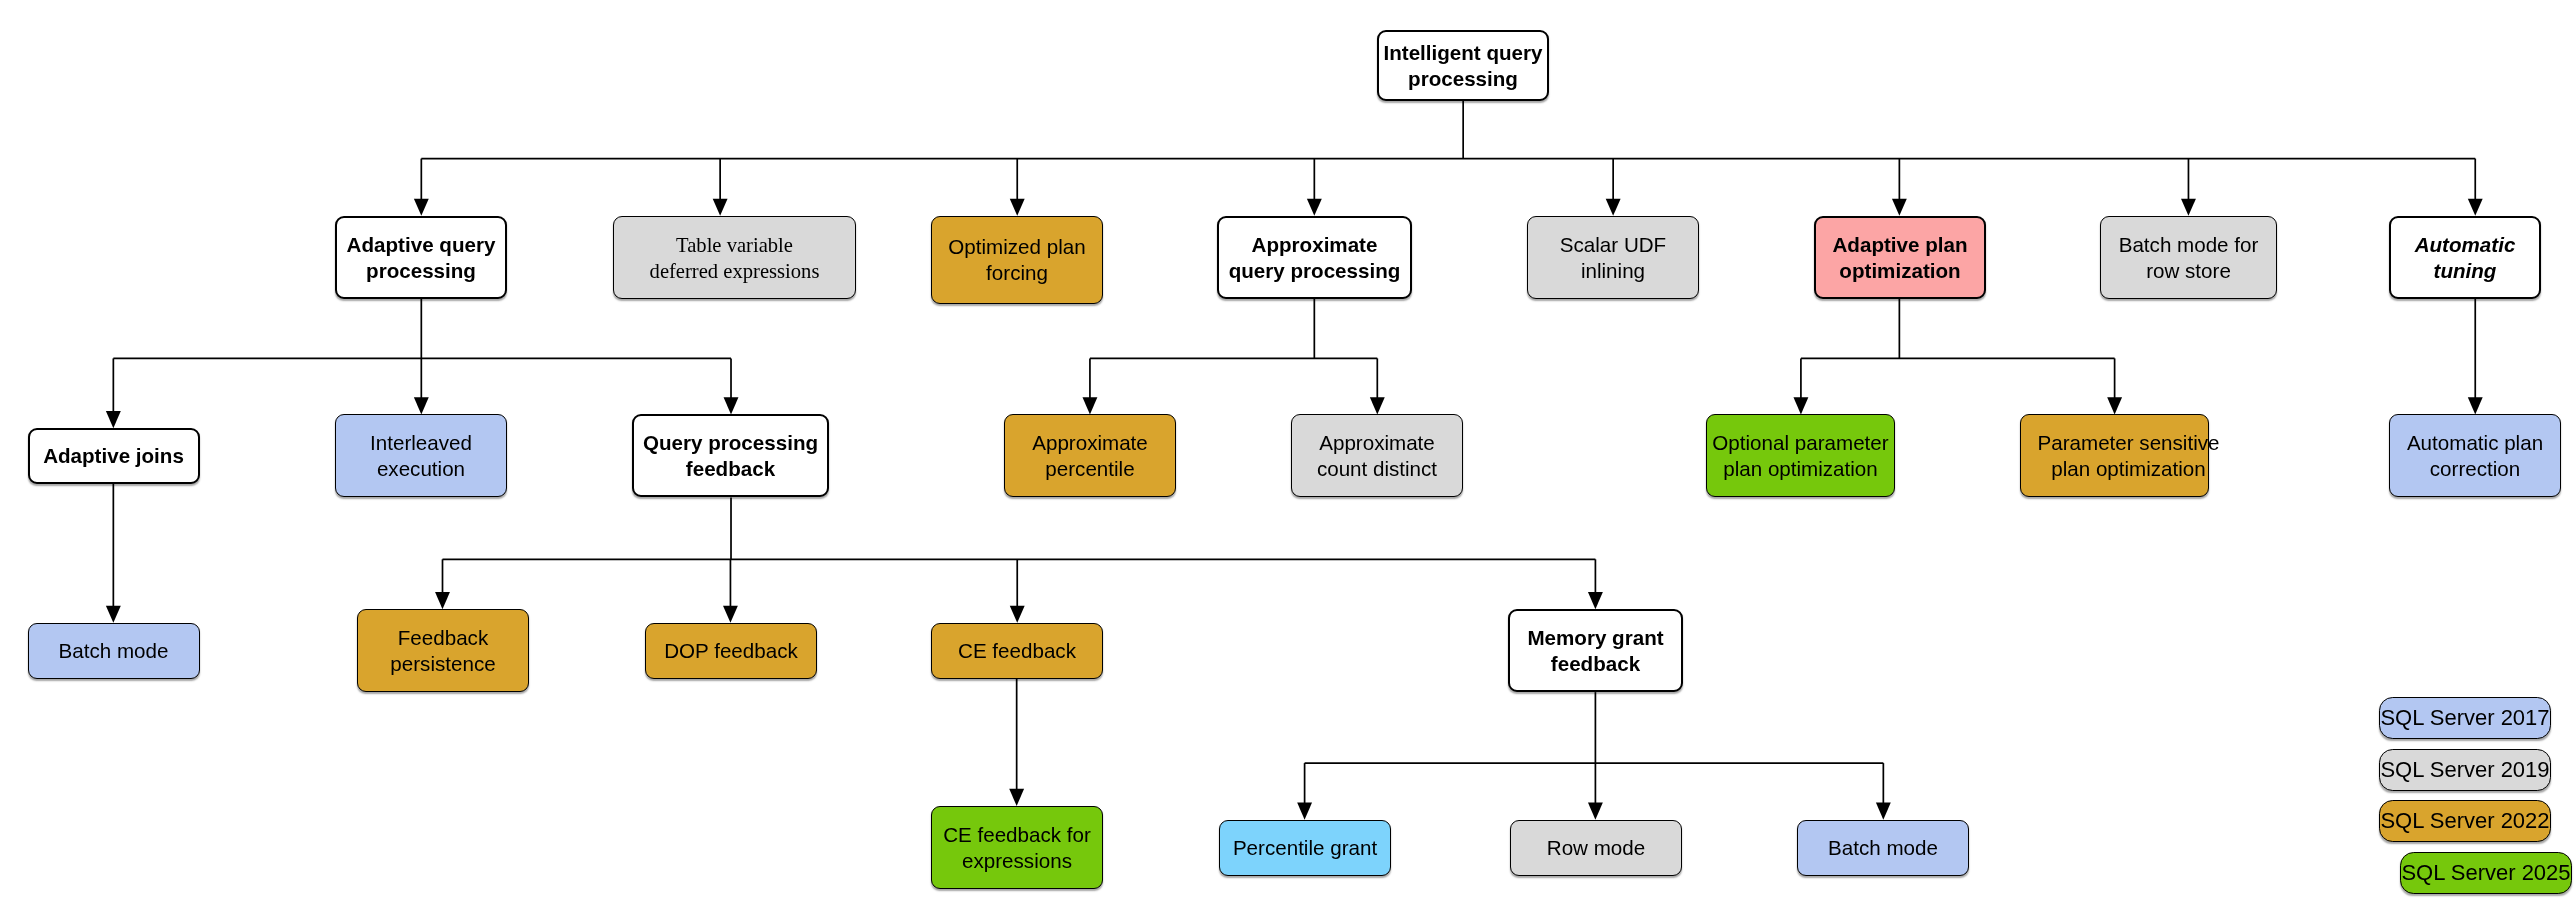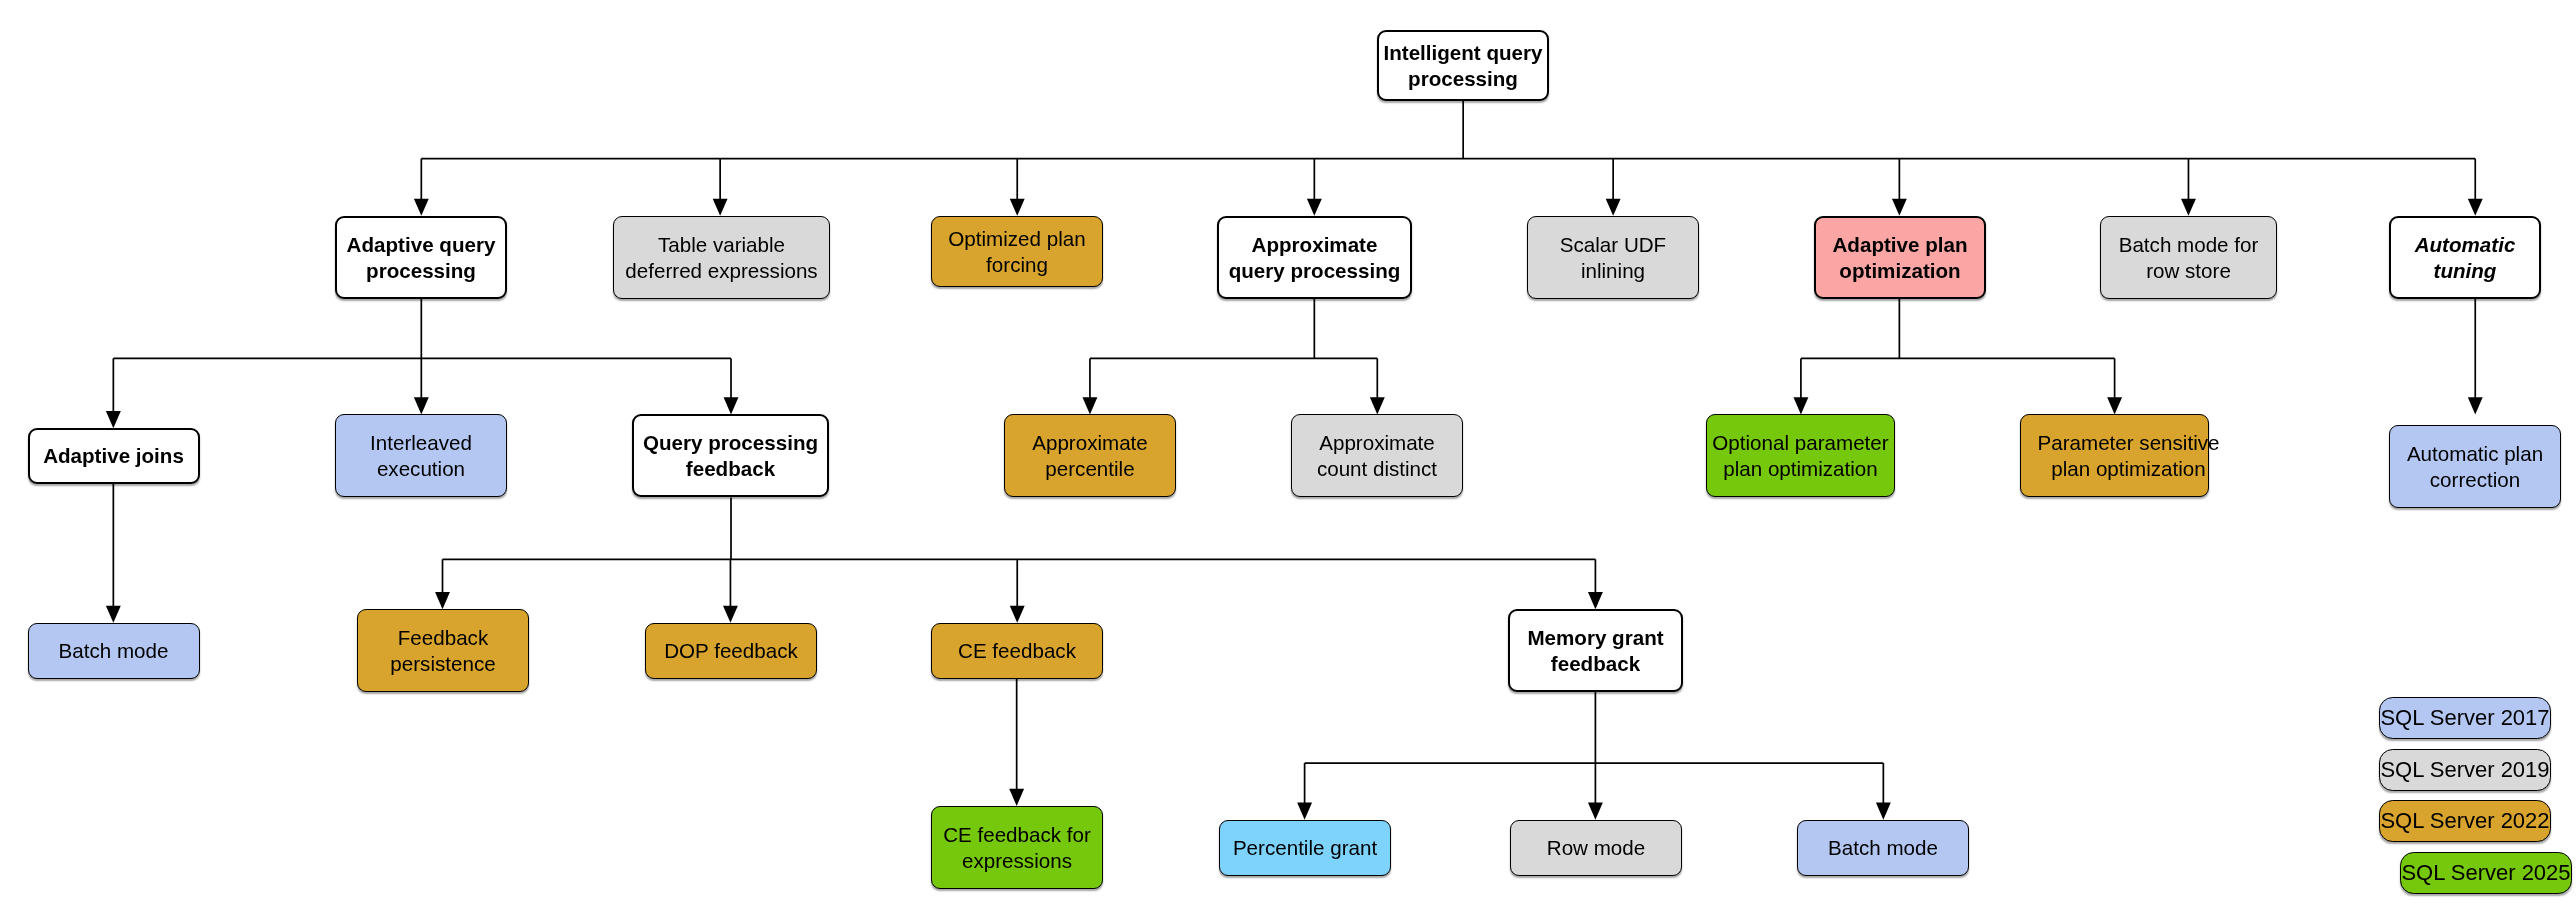--- a/index.html
+++ b/index.html
@@ -144,25 +144,25 @@
       </g>
     </svg>
     <div class="node white" style="left: 1377px; top: 30px; width: 172px; height: 71px; background: rgb(255, 255, 255);">
       <div class="node-line">Intelligent query</div>
       <div class="node-line">processing</div>
     </div>
     <div class="node white" style="left: 335px; top: 216px; width: 172px; height: 83px; background: rgb(255, 255, 255);">
       <div class="node-line">Adaptive query</div>
       <div class="node-line">processing</div>
     </div>
-    <div class="node gray" style="left: 613px; top: 216px; width: 217px; height: 83px; background: rgb(217, 217, 217);">
+    <div class="node gray" style="left: 613px; top: 216px; width: 243px; height: 83px; background: rgb(217, 217, 217); font-family: Liberation Serif, serif;">
       <div class="node-line">Table variable</div>
       <div class="node-line">deferred expressions</div>
     </div>
-    <div class="node gold" style="left: 931px; top: 216px; width: 172px; height: 71px; background: rgb(217, 164, 45);">
+    <div class="node gold" style="left: 931px; top: 216px; width: 172px; height: 88px; background: rgb(217, 164, 45);">
       <div class="node-line">Optimized plan</div>
       <div class="node-line">forcing</div>
     </div>
     <div class="node white" style="left: 1217px; top: 216px; width: 195px; height: 83px; background: rgb(255, 255, 255);">
       <div class="node-line">Approximate</div>
       <div class="node-line">query processing</div>
     </div>
     <div class="node gray" style="left: 1527px; top: 216px; width: 172px; height: 83px; background: rgb(217, 217, 217);">
       <div class="node-line">Scalar UDF</div>
       <div class="node-line">inlining</div>
@@ -199,21 +199,21 @@
       <div class="node-line">count distinct</div>
     </div>
     <div class="node green" style="left: 1706px; top: 414px; width: 189px; height: 83px; background: rgb(118, 200, 12);">
       <div class="node-line">Optional parameter</div>
       <div class="node-line">plan optimization</div>
     </div>
     <div class="node gold" style="left: 2020px; top: 414px; width: 189px; height: 83px; background: rgb(217, 164, 45); padding-left: 28px;">
       <div class="node-line">Parameter sensitive</div>
       <div class="node-line">plan optimization</div>
     </div>
-    <div class="node blue" style="left: 2389px; top: 414px; width: 172px; height: 83px; background: rgb(179, 199, 242); margin-top: 11px;">
+    <div class="node blue" style="left: 2389px; top: 414px; width: 172px; height: 83px; background: rgb(179, 199, 242);">
       <div class="node-line">Automatic plan</div>
       <div class="node-line">correction</div>
     </div>
     <div class="node blue" style="left: 27.5px; top: 623px; width: 172px; height: 56px; background: rgb(179, 199, 242);">
       <div class="node-line">Batch mode</div>
     </div>
     <div class="node gold" style="left: 357px; top: 609px; width: 172px; height: 83px; background: rgb(217, 164, 45);">
       <div class="node-line">Feedback</div>
       <div class="node-line">persistence</div>
     </div>

